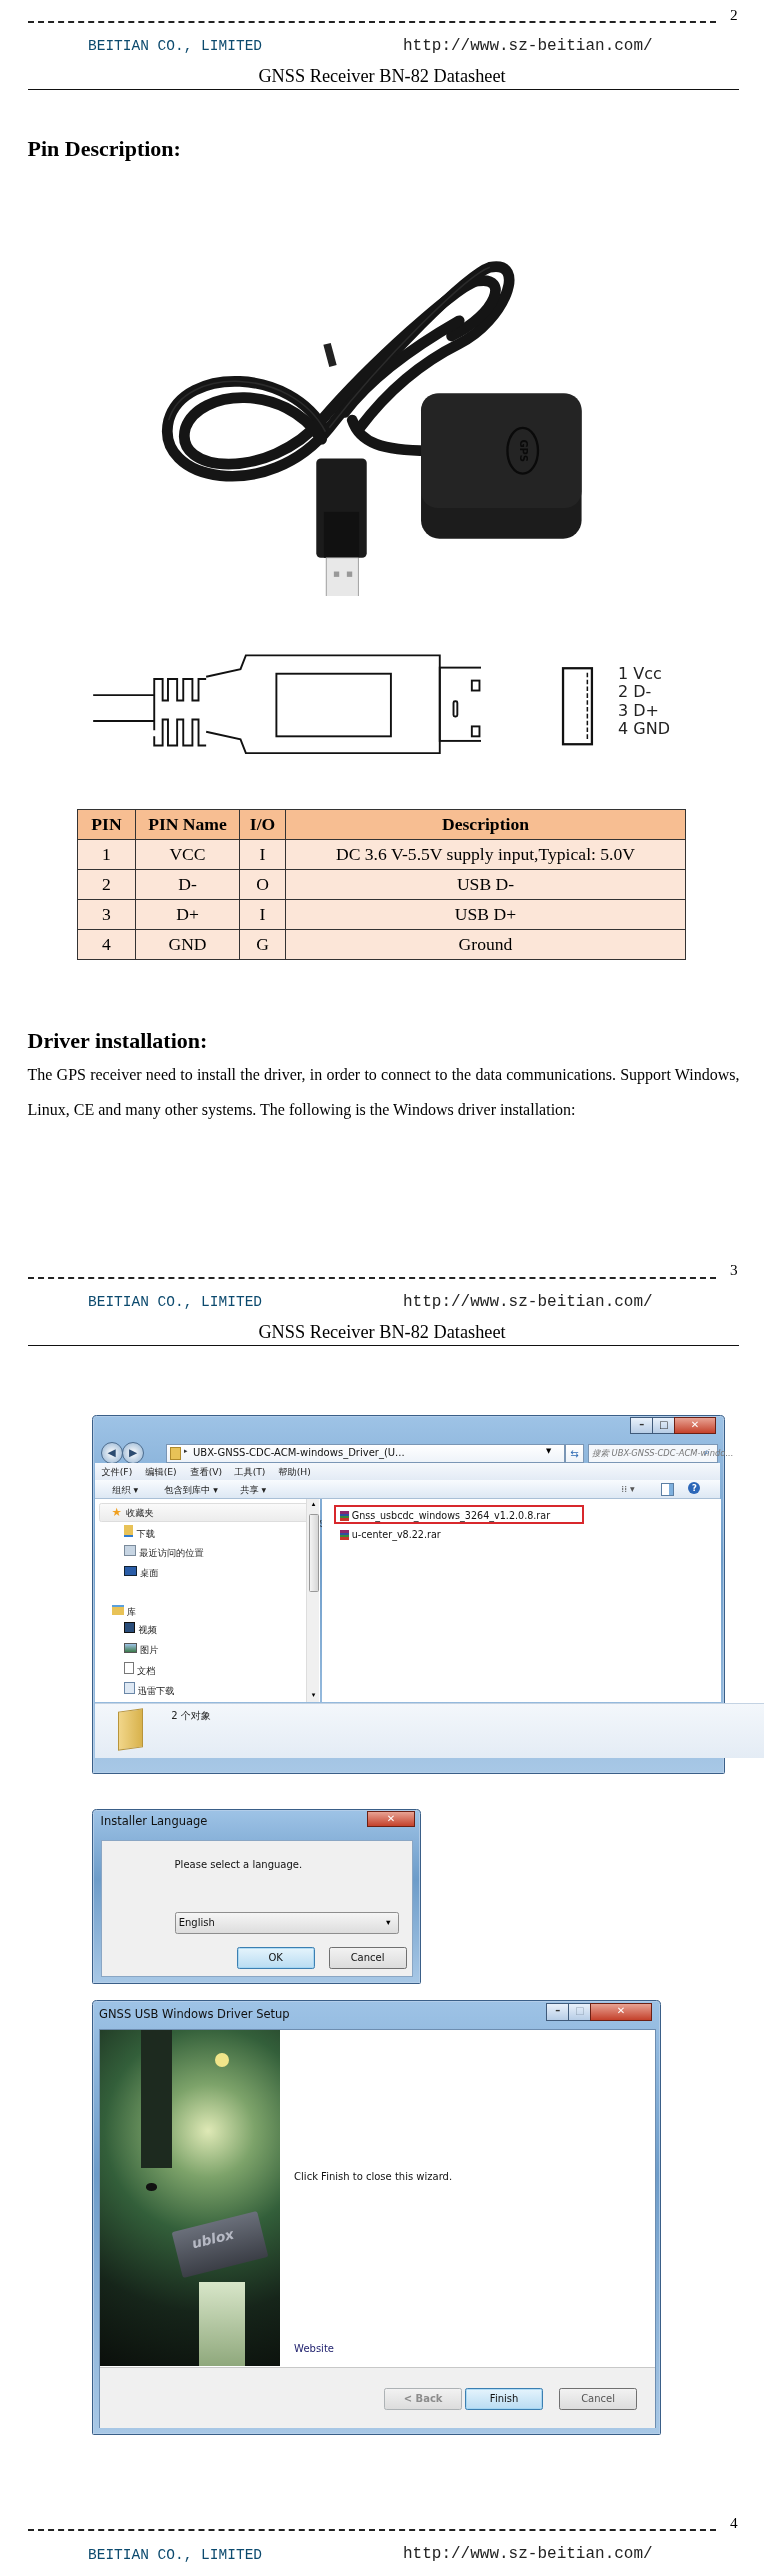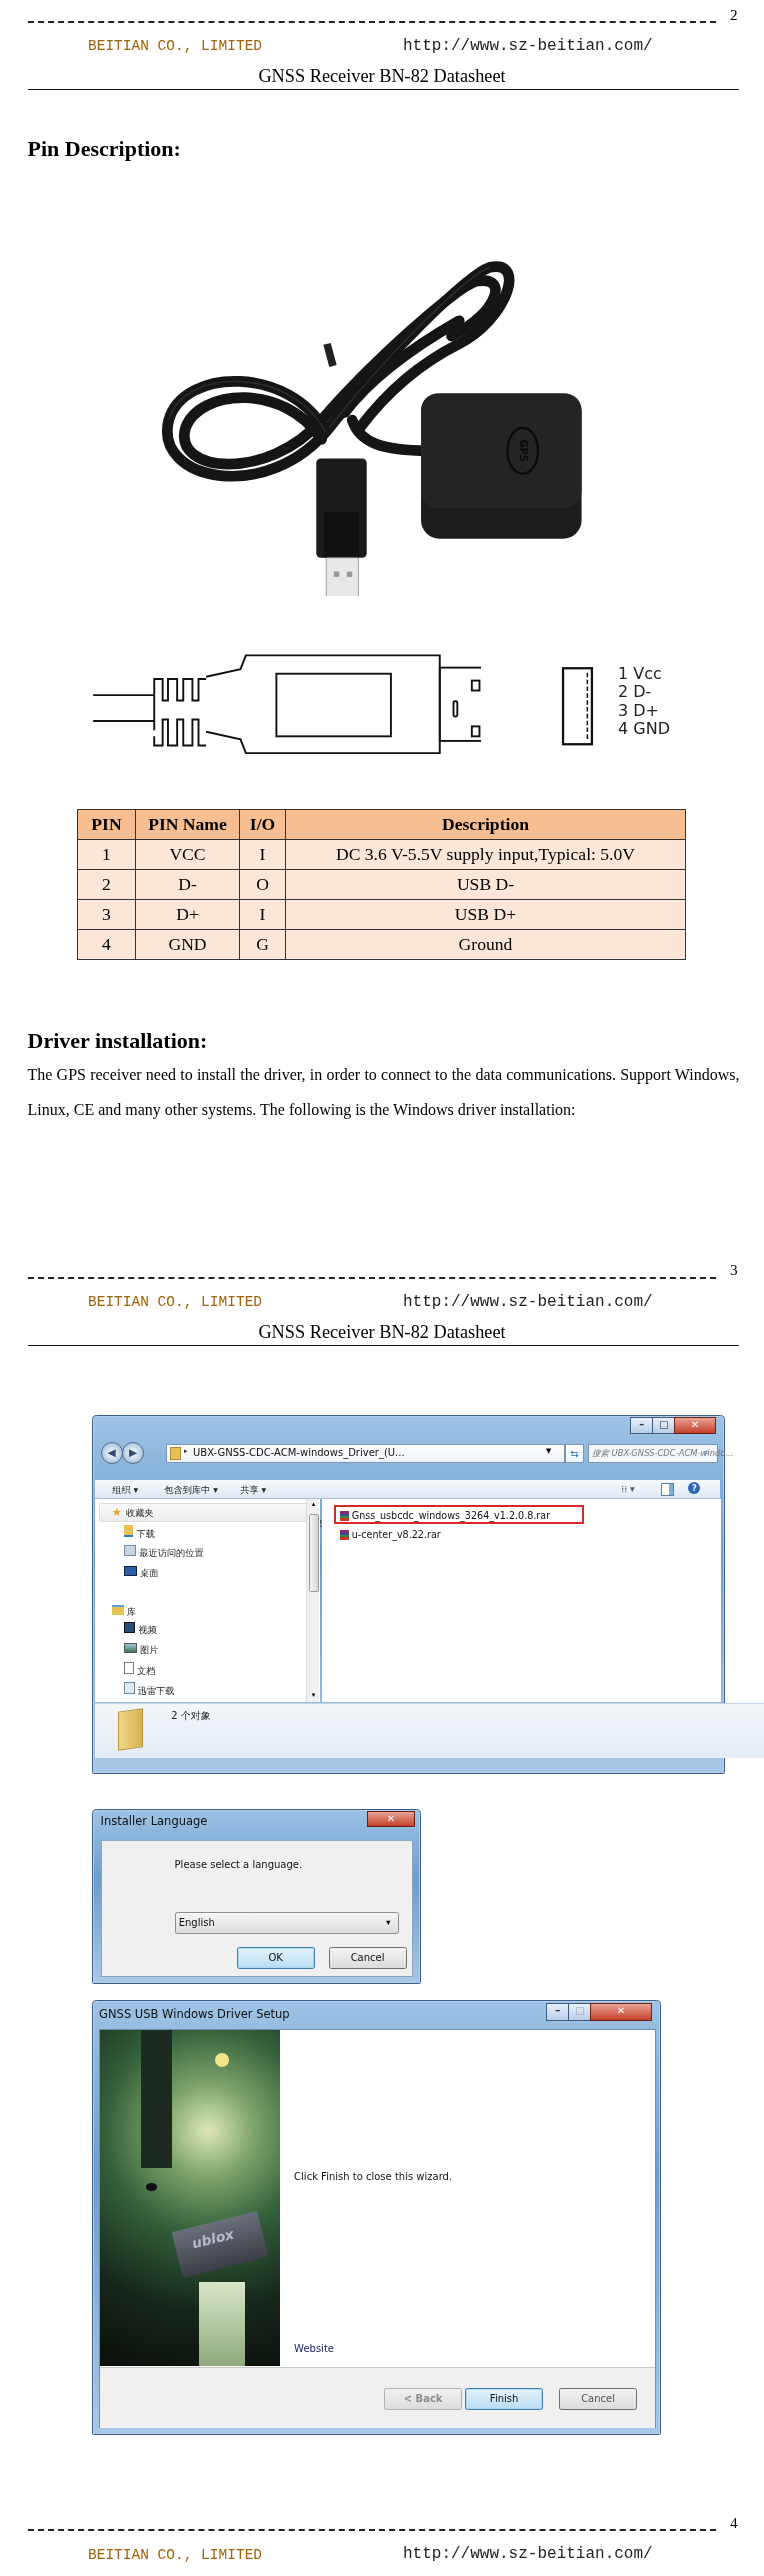--- a/index.html
+++ b/index.html
@@ -1,20 +1,20 @@
 <!DOCTYPE html>
 <html style="font-size:12.2px"><head>
 <meta charset="utf-8">
 <style>
   html,body{margin:0;padding:0;background:#fff;}
   body{width:764px;height:2576px;position:relative;overflow:hidden;font-family:"Liberation Serif","DejaVu Serif",serif;color:#000;}
   .abs{position:absolute;}
   .dash{position:absolute;left:27.5px;width:688px;height:0;border-top:2.3px dashed #222;}
   .pgnum{position:absolute;left:730px;font-size:15.3px;font-family:"Liberation Serif",serif;}
-  .hdr-co{position:absolute;left:88px;font-family:"Liberation Mono","DejaVu Sans Mono",monospace;font-size:14.5px;letter-spacing:0px;color:#a16207;}
+  .hdr-co{position:absolute;left:88px;font-family:"Liberation Mono","DejaVu Sans Mono",monospace;font-size:14.5px;letter-spacing:0px;color:#0c4a6e;}
   .hdr-url{position:absolute;left:403px;font-family:"Liberation Mono","DejaVu Sans Mono",monospace;font-size:16px;color:#222;}
   .hdr-title{position:absolute;left:0;width:764px;text-align:center;font-size:18.3px;}
   .hrule{position:absolute;left:27.5px;width:711px;height:0;border-top:1.5px solid #111;}
   h2.sec{position:absolute;left:27.5px;margin:0;font-size:22px;font-weight:bold;}
   .para{position:absolute;left:27.5px;width:712px;font-size:16px;line-height:35px;text-align:justify;}
 
   
   table.pins{position:absolute;left:77px;top:809px;width:609px;border-collapse:collapse;font-size:17.6px;}
   table.pins th,table.pins td{border:1.5px solid #333;text-align:center;height:29px;padding:0;}
   table.pins th{background:#f7be92;font-weight:bold;}
@@ -157,20 +157,27 @@
     <span class="abs" style="left:17px;top:2.3px;font:6.9px 'DejaVu Sans',sans-serif;color:#333;">▸</span>
     <span class="abs" style="left:26px;top:2.3px;font:10px 'DejaVu Sans',sans-serif;color:#111;white-space:nowrap;">UBX-GNSS-CDC-ACM-windows_Driver_(U...</span>
     <span class="abs" style="left:379px;top:2.3px;font:6.9px 'DejaVu Sans',sans-serif;">▼</span>
   </div>
   <div class="abs" style="left:472px;top:27.5px;width:17px;height:17px;background:linear-gradient(#fff,#eef3f9);border:0.8px solid #7a96b5;text-align:center;font:10px 'DejaVu Sans',sans-serif;color:#2f6bb3;line-height:17px;">⇆</div>
   <div class="abs" style="left:495px;top:27.5px;width:128px;height:17px;background:#f4f7fb;border:0.8px solid #7a96b5;">
     <span class="abs" style="left:3.1px;top:3.1px;font:italic 8.4px 'DejaVu Sans',sans-serif;color:#777;white-space:nowrap;">搜索 UBX-GNSS-CDC-ACM-windo...</span>
     <span class="abs" style="left:115px;top:1.5px;font:10px 'DejaVu Sans',sans-serif;color:#2f6bb3;">⌕</span>
   </div>
 
+  <div class="abs" style="left:2.3px;top:47px;width:625px;height:17px;background:linear-gradient(#f5f8fc,#e3ebf5);">
+    <span class="abs cn" style="left:6.1px;top:3.1px;">文件(F)</span>
+    <span class="abs cn" style="left:50px;top:3.1px;">编辑(E)</span>
+    <span class="abs cn" style="left:95px;top:3.1px;">查看(V)</span>
+    <span class="abs cn" style="left:139px;top:3.1px;">工具(T)</span>
+    <span class="abs cn" style="left:183px;top:3.1px;">帮助(H)</span>
+  </div>
 
   <div class="abs" style="left:2.3px;top:64px;width:625px;height:18.3px;background:linear-gradient(#f8fbfe,#dde8f4);border-bottom:0.8px solid #a9bfd6;">
     <span class="abs cn" style="left:17px;top:3.8px;">组织 ▾</span>
     <span class="abs cn" style="left:69px;top:3.8px;">包含到库中 ▾</span>
     <span class="abs cn" style="left:145px;top:3.8px;">共享 ▾</span>
     <span class="abs cn" style="left:182px;top:3.8px;margin-top:33px;">新建文件夹</span>
     <span class="abs" style="left:526px;top:3.1px;font:9.2px 'DejaVu Sans',sans-serif;color:#555;">⁞⁞ ▾</span>
     <span class="abs" style="left:566px;top:3.1px;width:10.7px;height:10.7px;border:0.8px solid #5b7ea3;background:linear-gradient(90deg,#fff 60%,#7eb0de 60%);"></span>
     <span class="abs" style="left:593px;top:2.3px;width:12.2px;height:12.2px;border-radius:50%;background:#2c67b8;color:#fff;text-align:center;font:bold 8.4px 'DejaVu Sans',sans-serif;line-height:12.2px;">?</span>
   </div>

